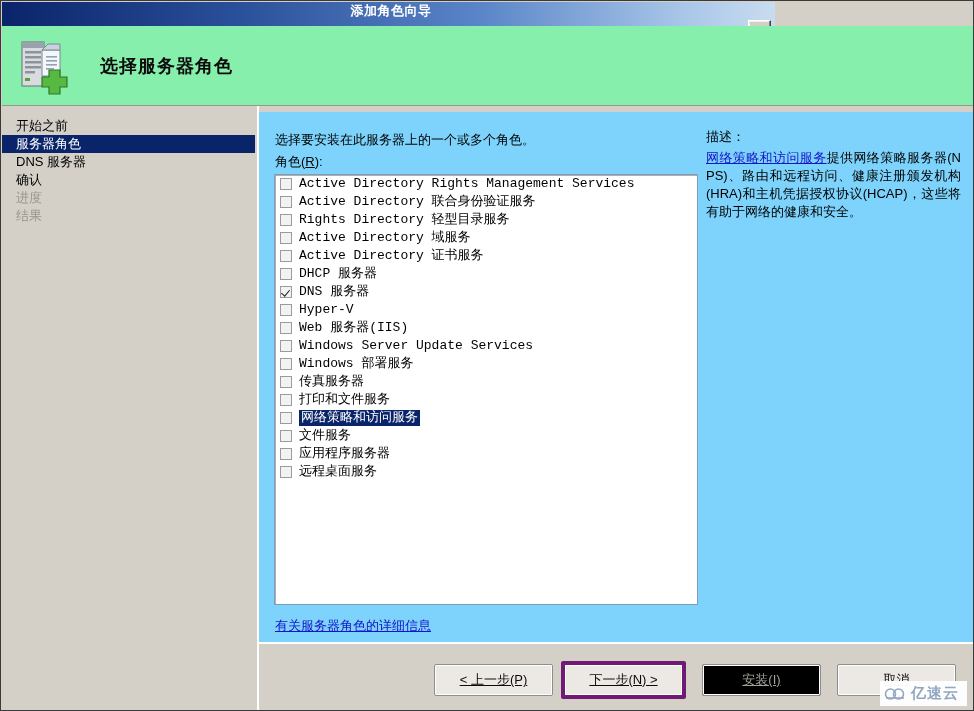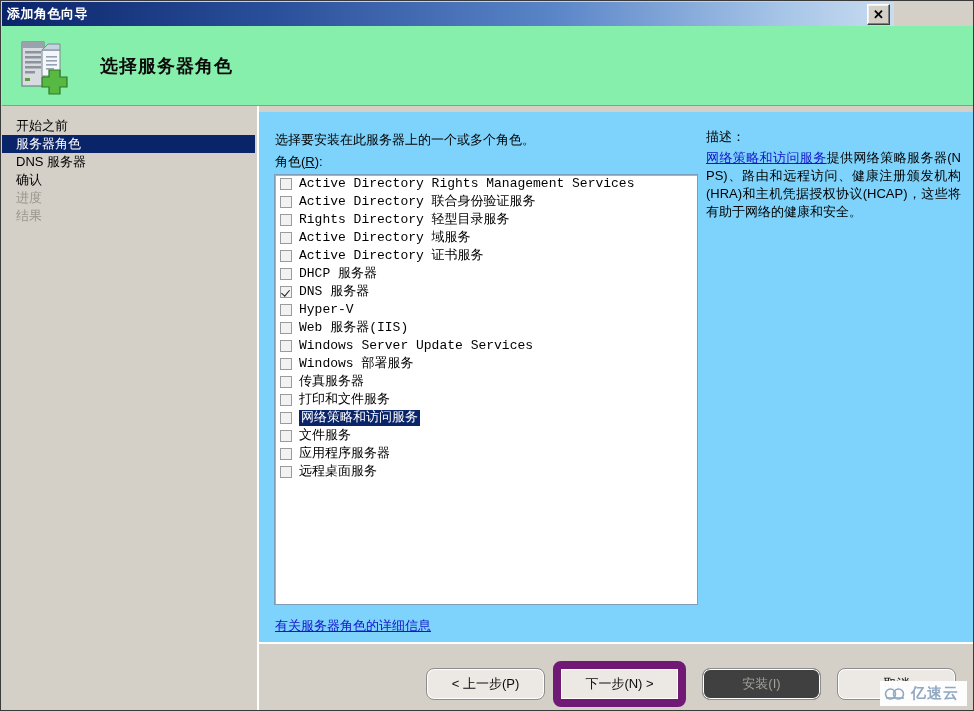--- a/index.html
+++ b/index.html
@@ -19,24 +19,25 @@
     overflow: hidden;
     background: #d4d0c8;
     box-sizing: border-box;
     border: 1px solid #3a3a3a;
   }
 
   
   .titlebar {
     position: absolute;
     left: 1px; top: 1px;
-    width: 892px; height: 24px;
+    width: 773px; height: 24px;
     background: linear-gradient(to right, #0a246a 0%, #2a4f9a 30%, #5a85c8 62%, #a8c6e8 88%, #c9dcf0 100%);
     display: flex;
     align-items: center;
+    flex-direction: column;
   }
   .titlebar-text {
     color: #ffffff;
     font-size: 13px;
     font-weight: bold;
     padding-left: 5px;
     letter-spacing: 0.5px;
     white-space: nowrap;
   }
   .titlebar-buttons {
@@ -262,39 +263,40 @@
     top: 17px;
     display: flex;
     align-items: center;
   }
   .wbtn {
     height: 30px;
     min-width: 101px;
     padding: 0 8px;
     background: #ece9e4;
     border: 1px solid #8d8d8d;
-    border-radius: 8px;
+    border-radius: 2px;
     box-shadow: inset 0 0 0 1px #ffffff;
     font-size: 13px;
     color: #0b0b0b;
     display: flex;
     align-items: center;
     justify-content: center;
     cursor: default;
     margin-left: 8px;
     white-space: nowrap;
     font-family: "Liberation Sans", sans-serif;
+    text-decoration: underline;
   }
   .wbtn.default {
-    border: 8px solid #701a75;
+    border: 4px solid #701a75;
     box-shadow: inset 0 0 0 1px #ffffff;
   }
   .wbtn.disabled {
     color: #a3a09a;
-    background: #404040;
+    background: #000000;
   }
   .wbtn.gap {
     margin-left: 16px;
   }
 
   
   .watermark {
     position: absolute;
     right: 6px;
     bottom: 4px;

